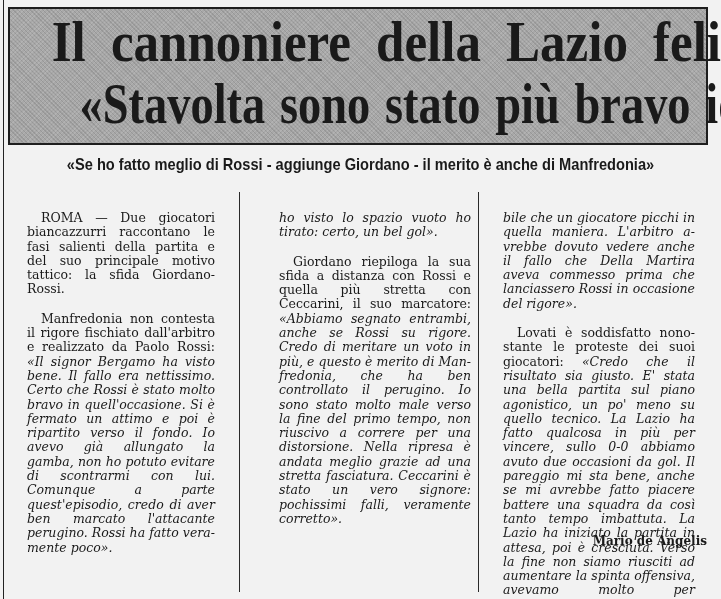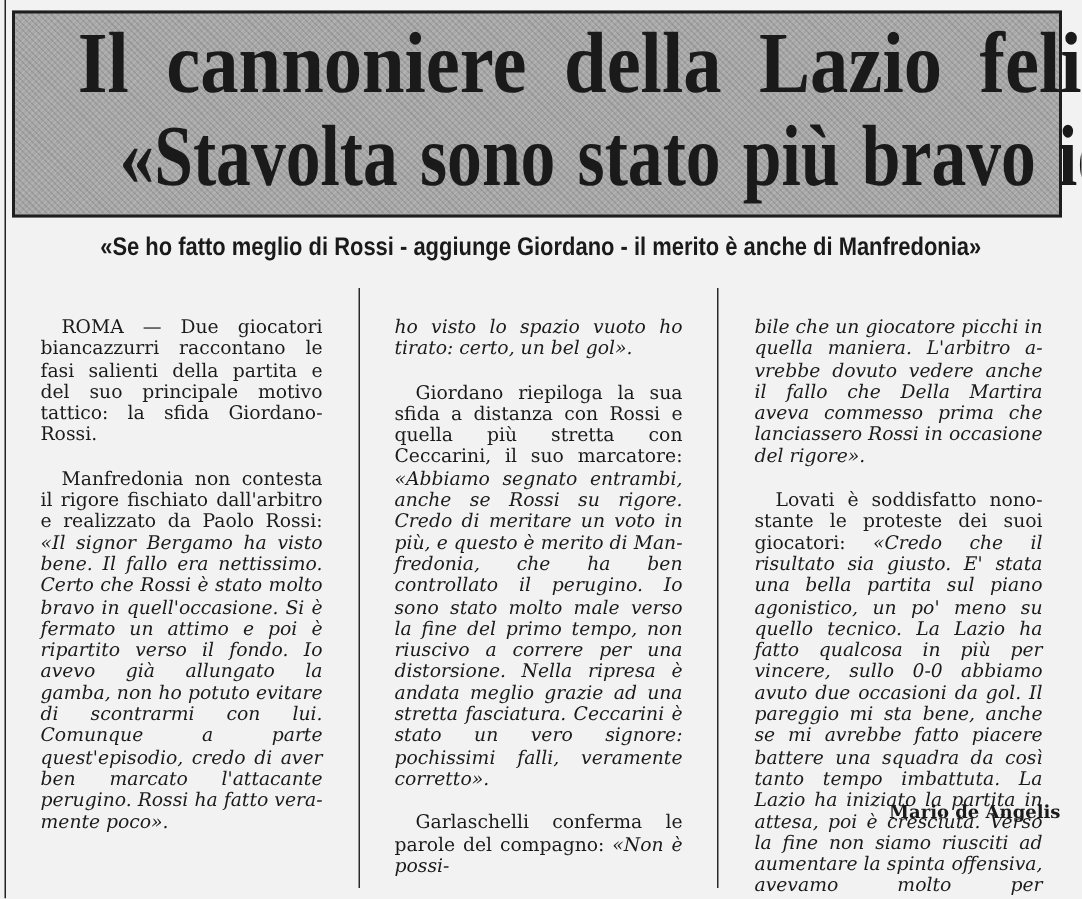--- a/index.html
+++ b/index.html
@@ -84,21 +84,21 @@
     }
     .col p {
       margin: 15px;
       text-indent: 14px;
     }
     .col .it {
       font-style: italic;
       font-family: "DejaVu Serif", serif;
     }
     .col1 { left: 12px; width: 218px; }
-    .col2 { left: 248px; width: 222px; }
+    .col2 { left: 264px; width: 222px; }
     .col3 { left: 488px; width: 222px; }
     .col-rule {
       position: absolute;
       top: 192px;
       width: 1px;
       height: 400px;
       background: #2a2a2a;
     }
     .rule1 { left: 239px; }
     .rule2 { left: 478px; }
@@ -127,20 +127,19 @@
 <div class="col-rule rule1"></div>
 <div class="col-rule rule2"></div>
 
 <div class="col col1">
     <p><span>ROMA — Due giocatori bian­cazzurri raccontano le fasi sa­lienti della partita e del suo principale motivo tattico: la sfi­da Giordano-Rossi.</span></p>
     <p><span>Manfredonia non contesta il rigore fischiato dall'arbitro e realizzato da Paolo Rossi: </span><span class="it">«Il signor Bergamo ha visto bene. Il fallo era nettissimo. Certo che Rossi è stato molto bravo in quell'occasione. Si è fermato un attimo e poi è ripartito verso il fondo. Io avevo già allungato la gamba, non ho potuto evitare di scontrarmi con lui. Comunque a parte quest'episodio, credo di aver ben marcato l'attacante perugino. Rossi ha fatto vera­mente poco».</span></p>
   </div>
 <div class="col col2">
     <p style="text-indent: 0px;"><span class="it">ho visto lo spazio vuoto ho tira­to: certo, un bel gol».</span></p>
     <p><span>Giordano riepiloga la sua sfi­da a distanza con Rossi e quella più stretta con Ceccarini, il suo marcatore: </span><span class="it">«Abbiamo segnato entrambi, anche se Rossi su ri­gore. Credo di meritare un voto in più, e questo è merito di Man­fredonia, che ha ben controlla­to il perugino. Io sono stato molto male verso la fine del primo tempo, non riuscivo a correre per una distorsione. Nella ripresa è andata meglio grazie ad una stretta fasciatu­ra. Ceccarini è stato un vero signore: pochissimi falli, vera­mente corretto».</span></p>
-    <p><span>Garlaschelli conferma le paro­le del compagno: </span><span class="it">«Non è possi-</span></p>
   </div>
 <div class="col col3">
     <p style="text-indent: 0px;"><span class="it">bile che un giocatore picchi in quella maniera. L'arbitro a­vrebbe dovuto vedere anche il fallo che Della Martira aveva commesso prima che lanciasse­ro Rossi in occasione del rigore».</span></p>
     <p><span>Lovati è soddisfatto nono­stante le proteste dei suoi gioca­tori: </span><span class="it">«Credo che il risultato sia giusto. E' stata una bella parti­ta sul piano agonistico, un po' meno su quello tecnico. La La­zio ha fatto qualcosa in più per vincere, sullo 0-0 abbiamo avu­to due occasioni da gol. Il pa­reggio mi sta bene, anche se mi avrebbe fatto piacere battere una squadra da così tanto tem­po imbattuta. La Lazio ha ini­ziato la partita in attesa, poi è cresciuta. Verso la fine non sia­mo riusciti ad aumentare la spinta offensiva, avevamo mol­to per rimontare».</span></p>
   </div>
 
 <div class="byline">Mario de Angelis</div>
 
 </body></html>

